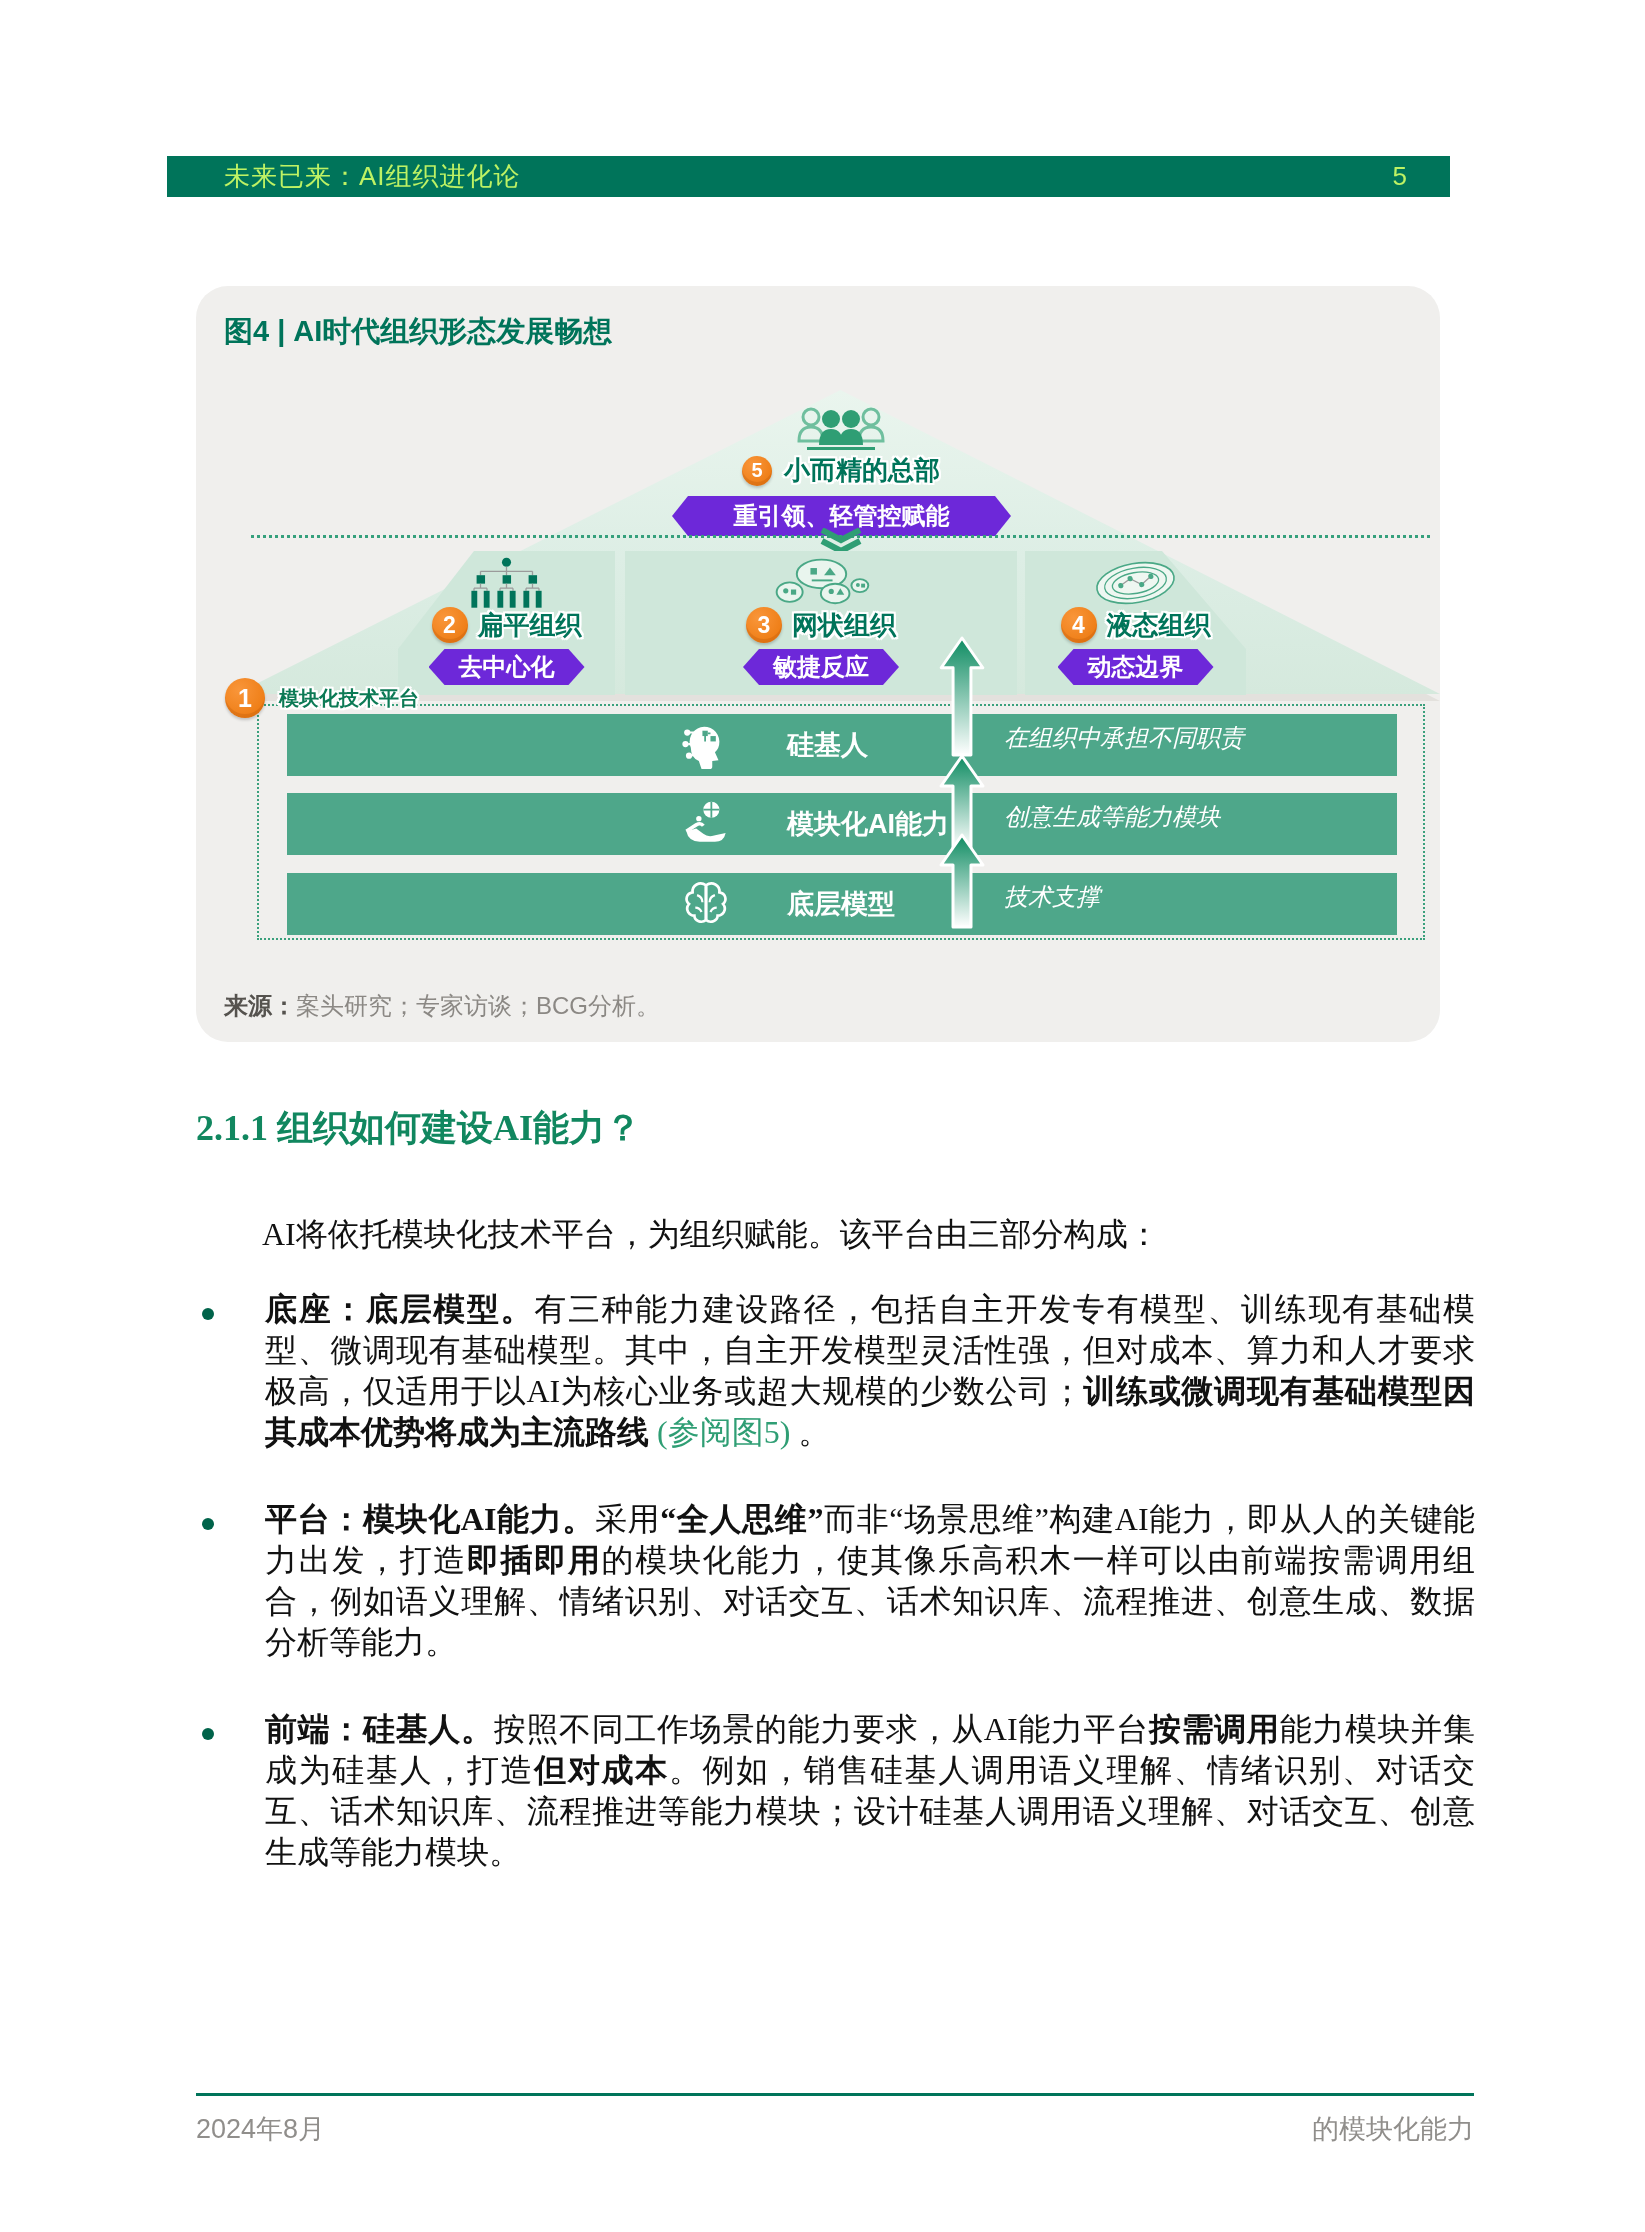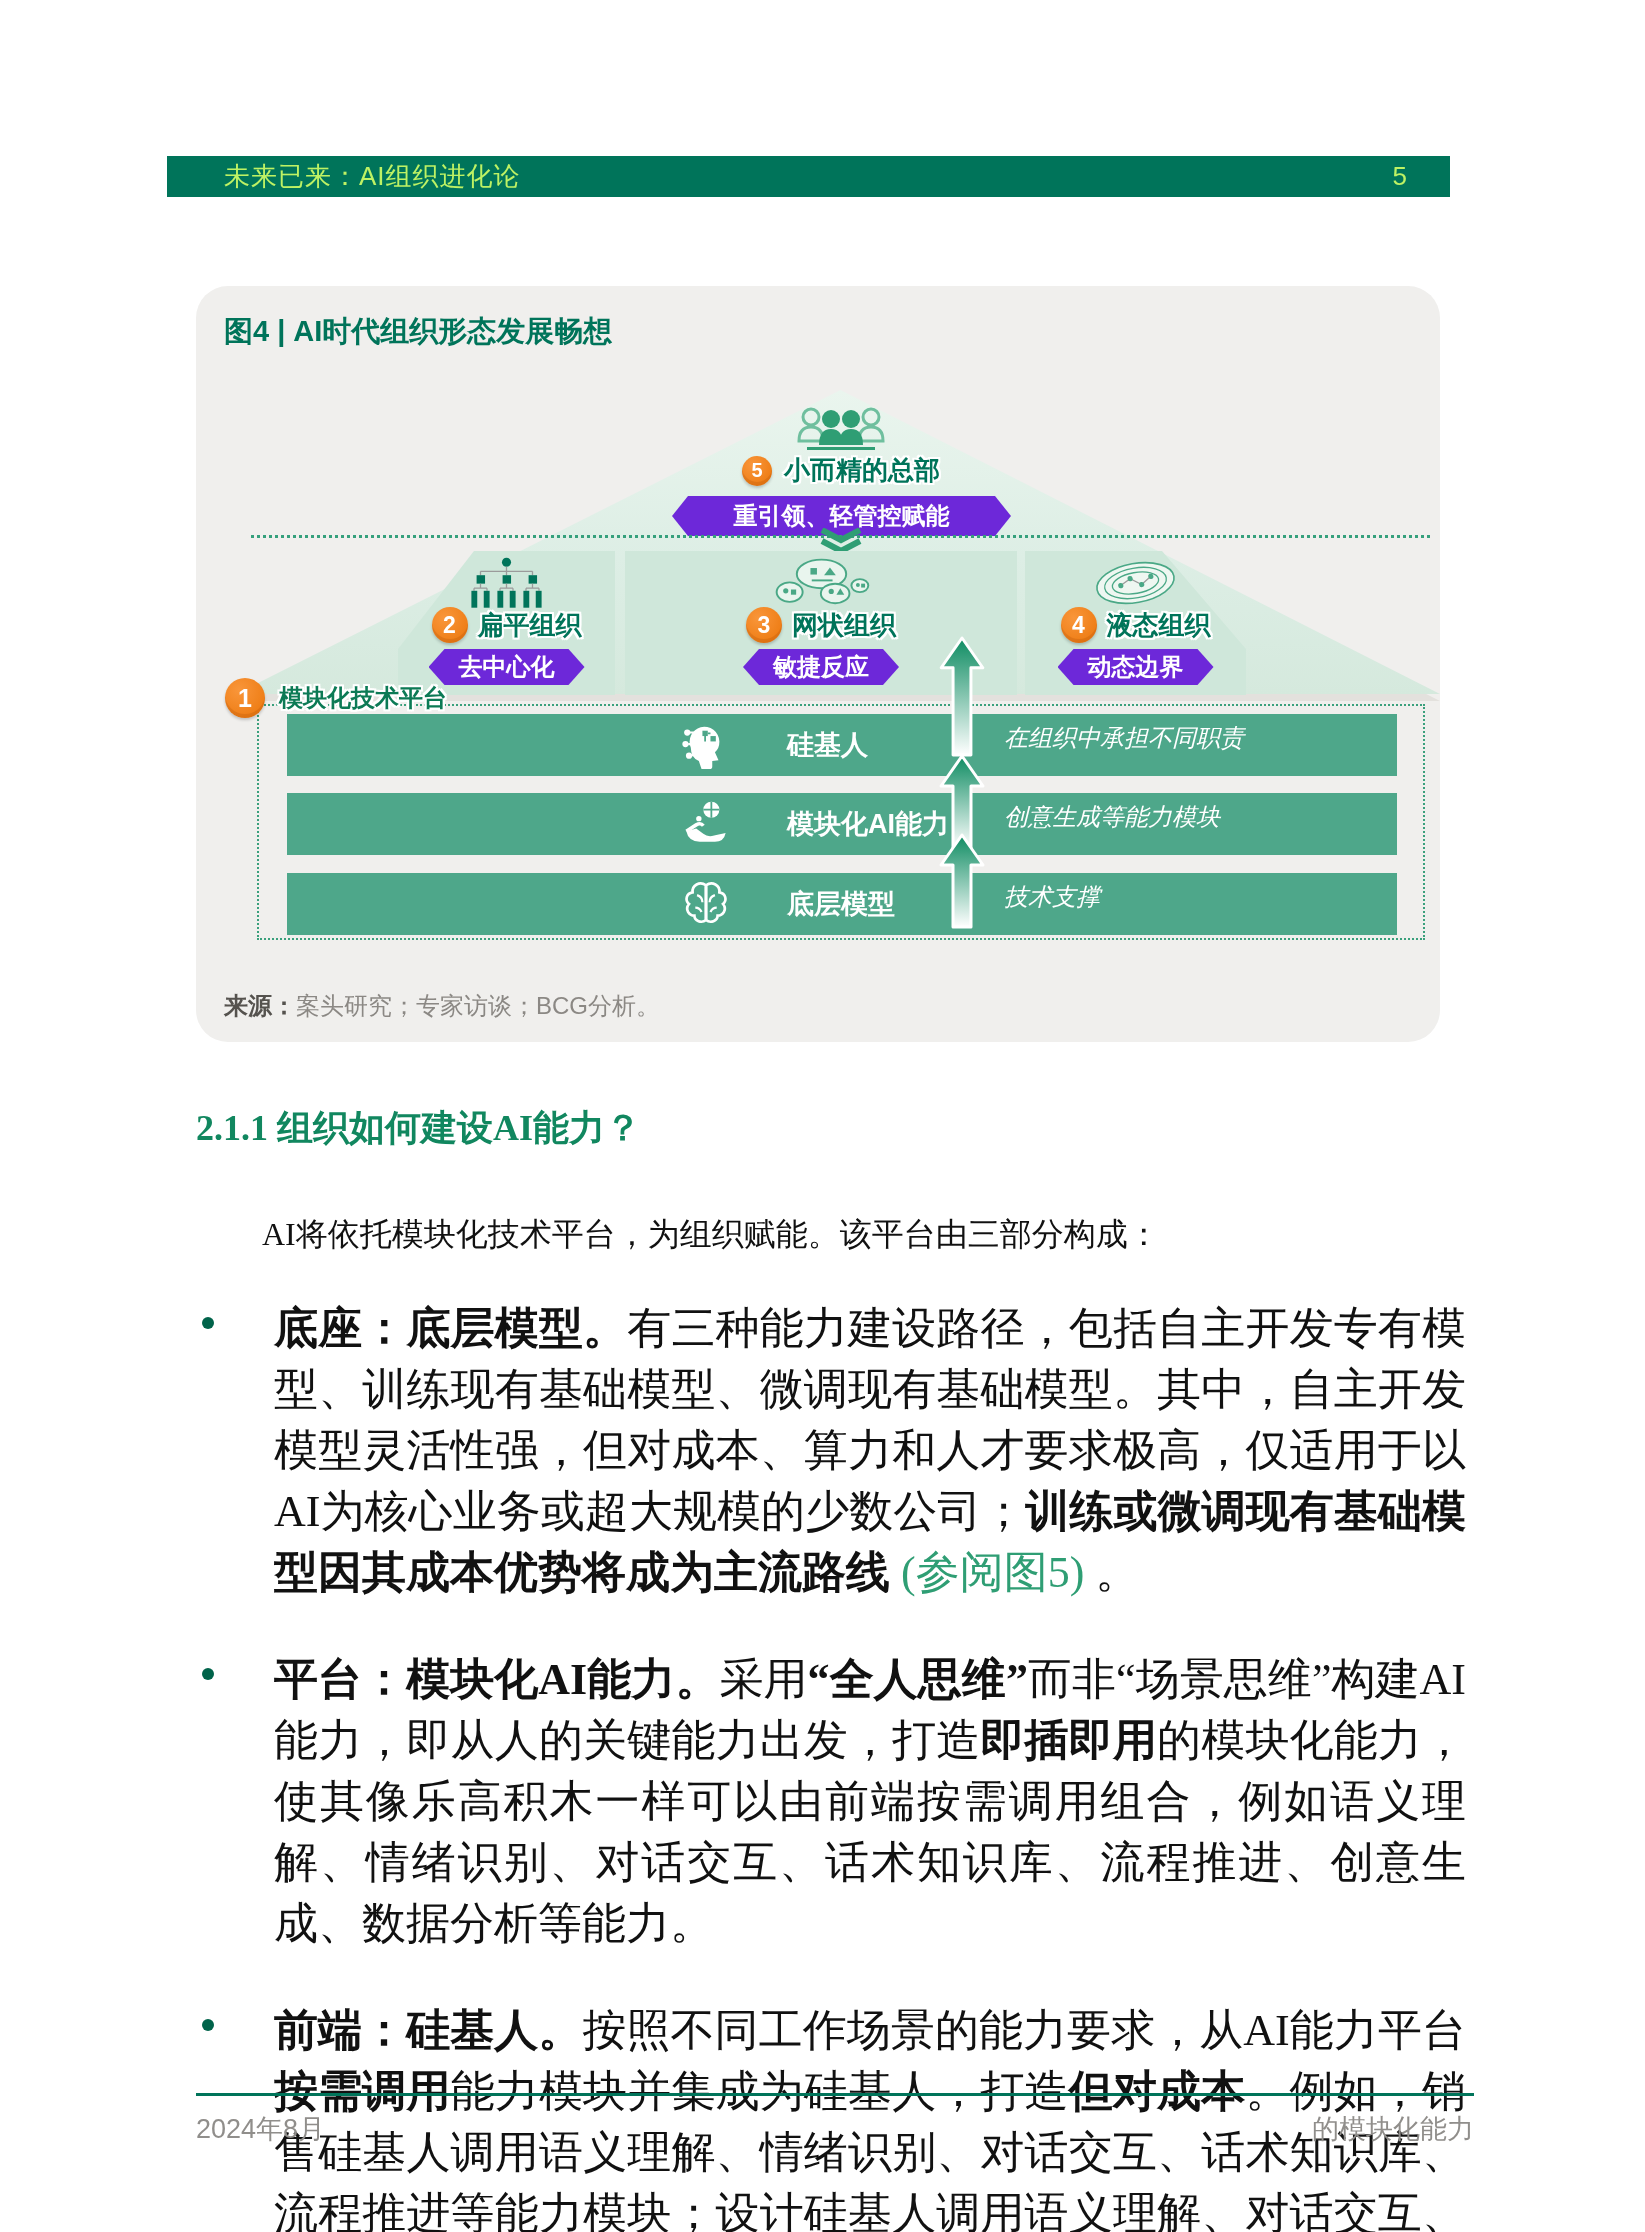--- a/index.html
+++ b/index.html
@@ -46,21 +46,21 @@
   .panel{position:absolute;top:265px;height:144px;background:#cfe7da;display:flex;flex-direction:column;
          align-items:center;justify-content:flex-start;}
   .p-left{left:202px;width:217px;clip-path:polygon(35% 0,100% 0,100% 100%,0 100%,0 68%);}
   .p-mid{left:429px;width:392px;}
   .p-right{left:829px;width:221px;clip-path:polygon(0 0,62% 0,100% 68%,100% 100%,0 100%);}
   .picon{margin-top:6px;height:52px;}
   .prow{display:flex;align-items:center;gap:10px;margin-top:-2px;}
   .panel .ribbon{margin-top:6px;height:36px;line-height:36px;}
 
   .plat-label{position:absolute;left:29px;top:392px;display:flex;align-items:center;gap:14px;z-index:4;}
-  .plat-name{font-family:"Liberation Sans",sans-serif;font-weight:bold;font-size:24px;color:#0c7a55;
+  .plat-name{font-family:"Liberation Sans",sans-serif;font-weight:bold;font-size:20px;color:#0c7a55;
              text-shadow:-2px 0 #fff,2px 0 #fff,0 -2px #fff,0 2px #fff,-2px -2px #fff,2px 2px #fff,2px -2px #fff,-2px 2px #fff;}
   .dashbox{position:absolute;left:61px;top:418px;width:1168px;height:236px;border:2px dotted #3aa07c;
            box-sizing:border-box;}
   .bar{position:absolute;left:91px;width:1110px;height:62px;background:#4ea78a;display:flex;
        align-items:center;box-sizing:border-box;padding-left:394px;}
   .bar1{top:428px;} .bar2{top:507px;} .bar3{top:587px;}
   .blabel{margin-left:56px;color:#fff;font-family:"Liberation Sans",sans-serif;font-weight:bold;font-size:27px;}
   .uparrow{position:absolute;left:743px;z-index:3;}
   .a1{top:350px;} .a2{top:468px;} .a3{top:547px;}
   .note{position:absolute;left:808px;color:#fff;font-family:"Liberation Sans",sans-serif;
@@ -69,21 +69,21 @@
 
   .src{position:absolute;left:28px;top:704px;font-family:"Liberation Sans",sans-serif;font-size:24px;color:#8b8884;}
   .src b{color:#55524e;font-weight:bold;}
 
   
   .sec-h{position:absolute;left:196px;top:1104px;margin:0;font-size:36px;font-weight:bold;color:#11875f;}
   .intro{position:absolute;left:262px;top:1210px;width:1216px;margin:0;font-size:32px;line-height:49px;}
   .bullets{position:absolute;left:196px;top:1286px;width:1282px;}
   .bullet{position:relative;padding-left:66px;margin-bottom:46px;}
   .bullet .dot{position:absolute;left:6px;top:19px;width:12px;height:12px;border-radius:50%;background:#00634a;}
-  .bullet p{margin:12px;font-size:44px;line-height:61px;text-align:justify;}
+  .bullet p{margin:3px;font-size:32px;line-height:41px;text-align:justify;}
   .b{font-weight:bold;}
   .g{color:#2f9e74;}
 
   
   .frule{position:absolute;left:196px;top:2093px;width:1278px;height:3px;background:#00745a;}
   .footer{position:absolute;left:196px;top:2111px;width:1278px;display:flex;justify-content:space-between;
           font-family:"Liberation Sans",sans-serif;font-size:27px;color:#908e8b;}
 </style>
 </head>
 <body>

